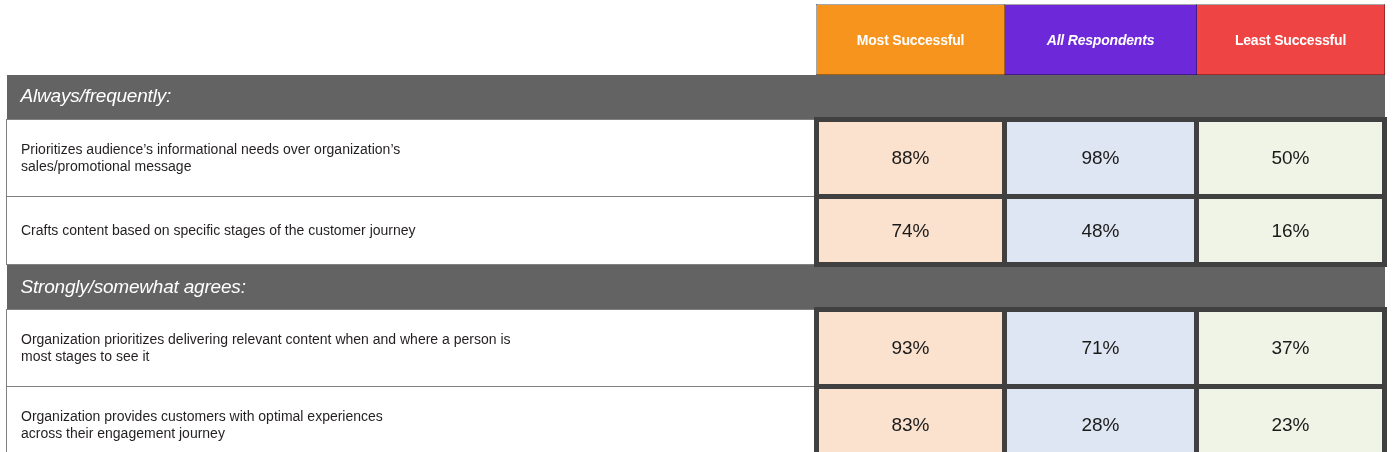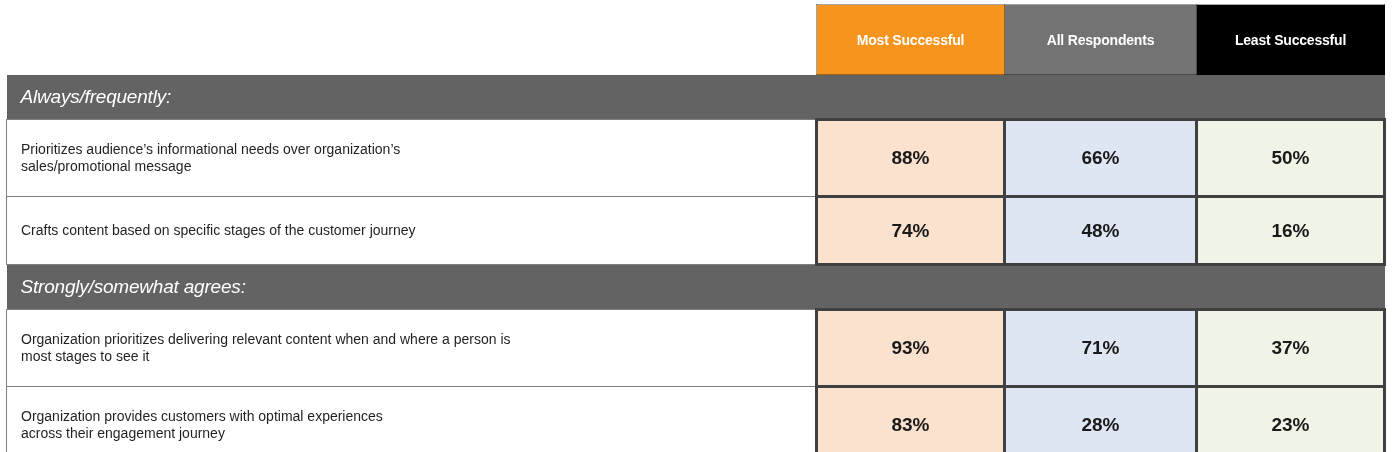--- a/index.html
+++ b/index.html
@@ -51,22 +51,22 @@
     font-size: 14px;
     font-weight: bold;
     text-align: center;
     vertical-align: middle;
     letter-spacing: -0.2px;
     padding: 0 20px;
     border: 1px solid rgba(0,0,0,0.35);
     box-sizing: border-box;
   }
   th.col-header.most  { background: #F7941E; }
-  th.col-header.all   { background: #737373; }
-  th.col-header.least { background: #000000; }
+  th.col-header.all   { background: #6d28d9; font-style: italic; }
+  th.col-header.least { background: #ef4444; }
 
   
   tr.section-row { height: 45px; }
   td.section-cell {
     background: #646363;
     color: #ffffff;
     font-style: italic;
     font-weight: normal;
     font-size: 19px;
     letter-spacing: -0.2px;
@@ -85,25 +85,25 @@
     font-size: 14px;
     line-height: 1.18;
     padding: 2px 12px 2px 14px;
     vertical-align: middle;
     border: 1px solid #808080;
     box-sizing: border-box;
   }
 
   td.value-cell {
     font-size: 19px;
-    font-weight: bold;
+    font-weight: normal;
     color: #1A1A1A;
     text-align: center;
     vertical-align: middle;
-    border: 3px solid #404040;
+    border: 5px solid #404040;
     box-sizing: border-box;
   }
   td.value-cell.most  { background: #FBE2CF; }
   td.value-cell.all   { background: #DFE6F3; }
   td.value-cell.least { background: #F0F4E6; }
 
   .label-line { display: block; white-space: nowrap; }
 </style>
 </head>
 <body>
@@ -129,21 +129,21 @@
       <tr class="section-row">
         <td class="section-cell" colspan="4">Always/frequently:</td>
       </tr>
 
       <tr class="data-row tall">
         <td class="label-cell">
           <span class="label-line">Prioritizes audience’s informational needs over organization’s</span>
           <span class="label-line">sales/promotional message</span>
         </td>
         <td class="value-cell most">88%</td>
-        <td class="value-cell all">66%</td>
+        <td class="value-cell all">98%</td>
         <td class="value-cell least">50%</td>
       </tr>
 
       <tr class="data-row short">
         <td class="label-cell">
           <span class="label-line">Crafts content based on specific stages of the customer journey</span>
         </td>
         <td class="value-cell most">74%</td>
         <td class="value-cell all">48%</td>
         <td class="value-cell least">16%</td>

